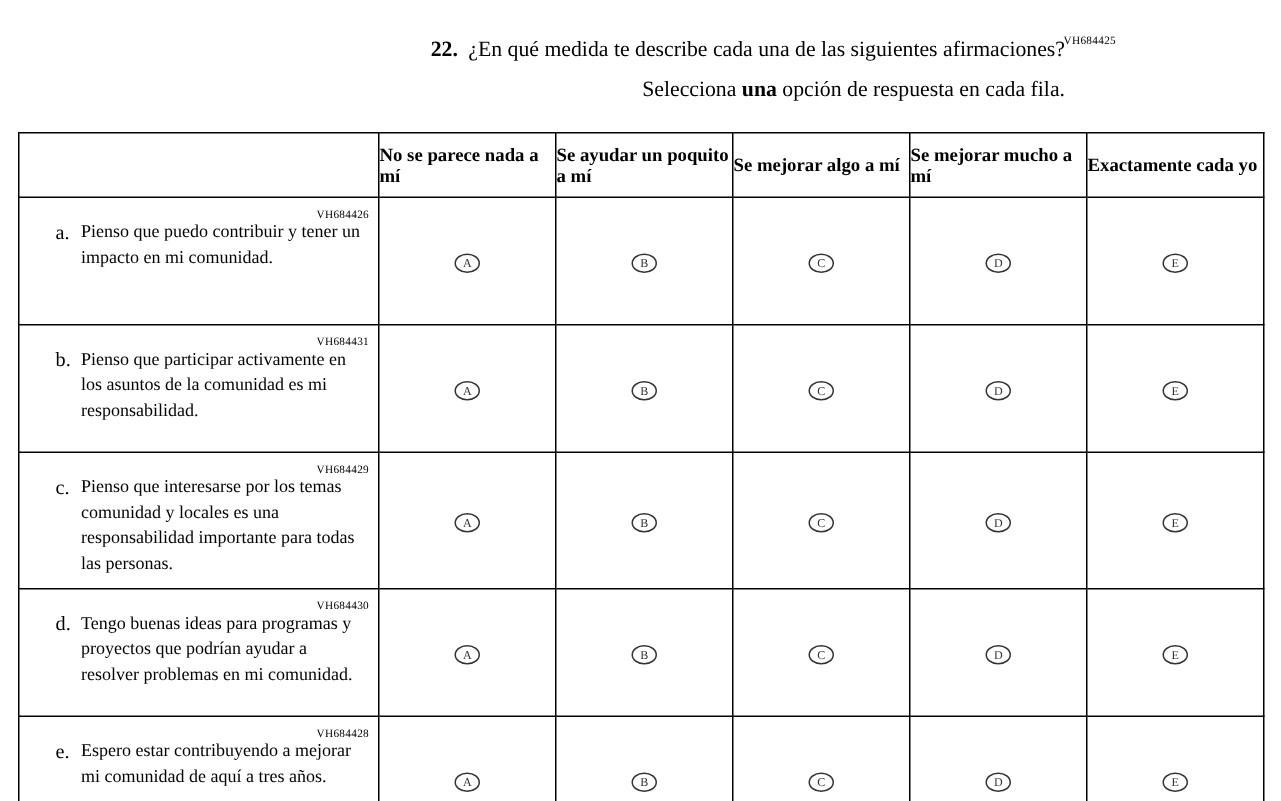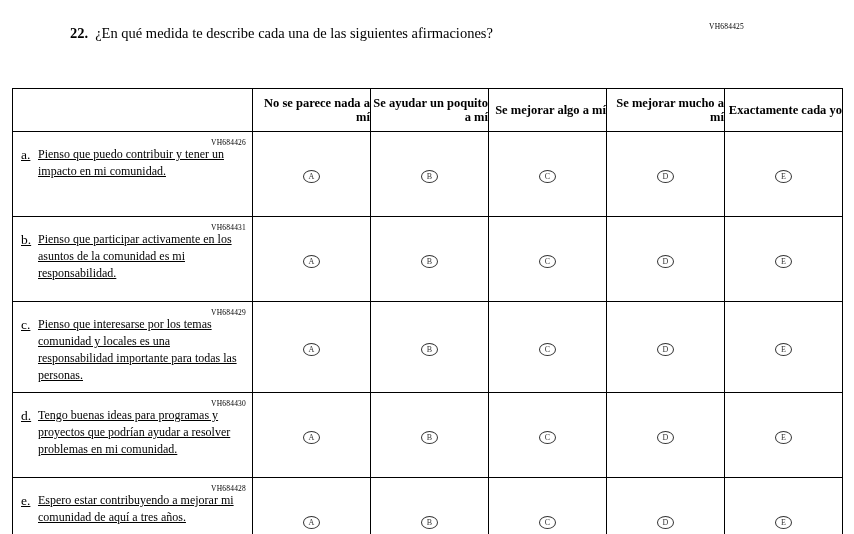--- a/index.html
+++ b/index.html
@@ -19,20 +19,21 @@
     position: relative;
     width: 854px;
     height: 534px;
   }
   
   .qhead {
     position: absolute;
     left: 70px;
     top: 24px;
     width: 640px;
+    text-align: right;
   }
   .qline1 {
     font-size: 14.5px;
     line-height: 18px;
     white-space: nowrap;
   }
   .qnum {
     font-weight: bold;
     margin-right: 7px;
   }
@@ -67,37 +68,36 @@
   table.matrix td, table.matrix th {
     border: 1px solid #000000;
     padding: 0;
     vertical-align: middle;
   }
   thead th {
     height: 42px;
     font-size: 12.5px;
     font-weight: bold;
     line-height: 14px;
-    text-align: right;
+    text-align: left;
     padding: 2px 4px;
   }
   thead th.stub {
     border-top: 1px solid #000;
     border-left: 1px solid #000;
     border-right: 1px solid #000;
     border-bottom: 1px solid #000;
   }
   tbody td.stub {
     position: relative;
     height: 70px;
-    padding: 6px 8px 8px 8px;
+    padding: 6px 8px 8px 24px;
     font-size: 13.5px;
     line-height: 17px;
     vertical-align: top;
-    text-decoration: underline;
   }
   .itemwrap {
     display: flex;
     align-items: flex-start;
     margin-top: 8px;
   }
   .itemletter {
     width: 17px;
     flex: 0 0 17px;
     font-size: 13.5px;
@@ -136,20 +136,23 @@
 <body>
 
 <div class="page">
 
   <div class="corner-id">VH684425</div>
 
   <div class="qhead">
     <div class="qline1">
       <span class="qnum">22.</span><span>¿En qué medida te describe cada una de las siguientes afirmaciones?</span>
     </div>
+    <div class="qline2">
+      <span>Selecciona </span><b>una</b><span> opción de respuesta en cada fila.</span>
+    </div>
   </div>
 
   <table class="matrix">
     <colgroup>
       <col style="width:240px">
       <col style="width:118px">
       <col style="width:118px">
       <col style="width:118px">
       <col style="width:118px">
       <col style="width:118px">

